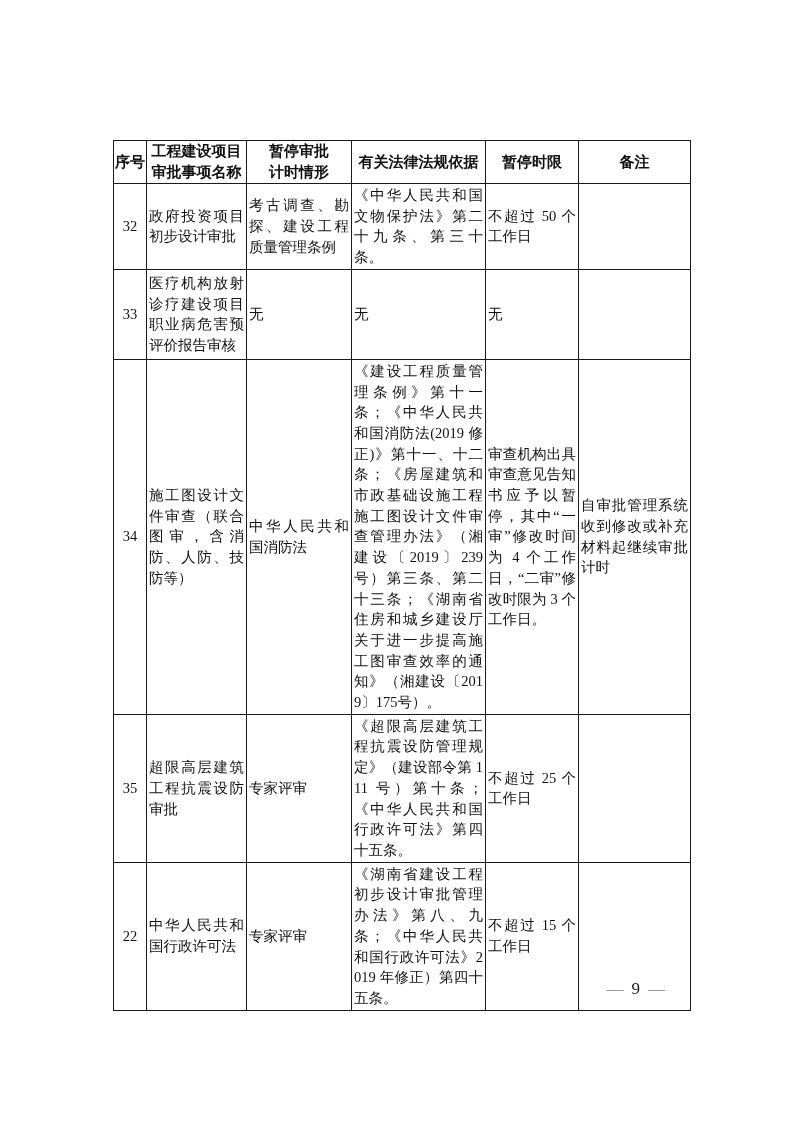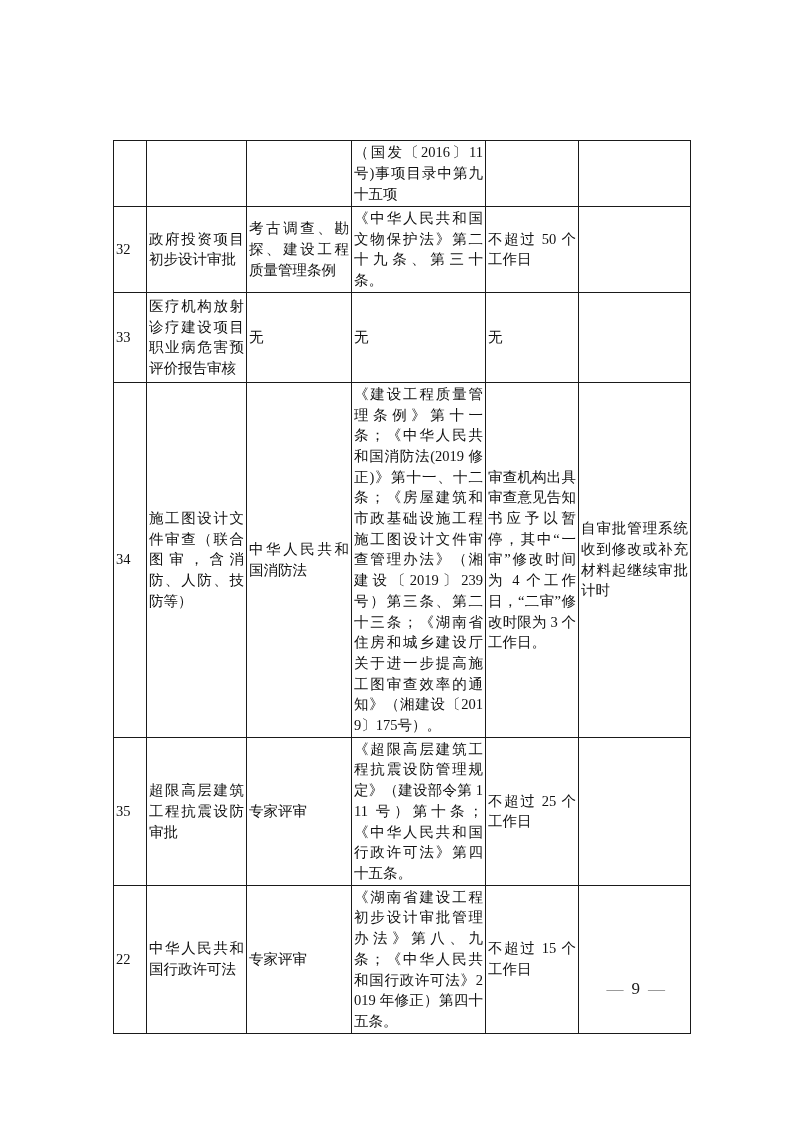--- a/index.html
+++ b/index.html
@@ -28,21 +28,21 @@
     word-break: break-all;
   }
   .doc-table th {
     font-weight: bold;
     font-size: 15px;
     text-align: center;
     white-space: pre-line;
     line-height: 21px;
     padding: 0;
   }
-  .cell-no { padding: 1px 0; }
+  .cell-no { text-align: center; padding: 1px 0; }
   .cell-text { text-align: justify; text-align-last: left; }
   .page-footer {
     position: absolute;
     top: 979px; right: 126px;
     font-size: 17px;
     letter-spacing: 2px;
     color: #1a1a1a;
   }
   .page-footer .dash { color: #8a8a8a; }
   .page-footer .num { color: #1a1a1a; padding: 0 6px; }
@@ -53,27 +53,29 @@
 <table class="doc-table">
   <colgroup>
     <col style="width:33px">
     <col style="width:100px">
     <col style="width:105px">
     <col style="width:134px">
     <col style="width:93px">
     <col style="width:112px">
   </colgroup>
   <tbody>
-  <tr style="height:66px">
-    <td class="cell-no"></td>
-    <td class="cell-text"></td>
-    <td class="cell-text"></td>
-    <td class="cell-text">（国发〔2016〕11号)事项目录中第九十五项</td>
-    <td class="cell-text"></td>
-    <td class="cell-text"></td>
+      <tr style="height:41px">
+    <th>序号</th>
+    <th>工程建设项目
+审批事项名称</th>
+    <th>暂停审批
+计时情形</th>
+    <th>有关法律法规依据</th>
+    <th>暂停时限</th>
+    <th>备注</th>
   </tr>
   <tr style="height:61px">
     <td class="cell-no">32</td>
     <td class="cell-text">政府投资项目初步设计审批</td>
     <td class="cell-text">考古调查、勘探、建设工程质量管理条例</td>
     <td class="cell-text">《中华人民共和国文物保护法》第二十九条、第三十条。</td>
     <td class="cell-text">不超过 50 个工作日</td>
     <td class="cell-text"></td>
   </tr>
   <tr style="height:90px">

